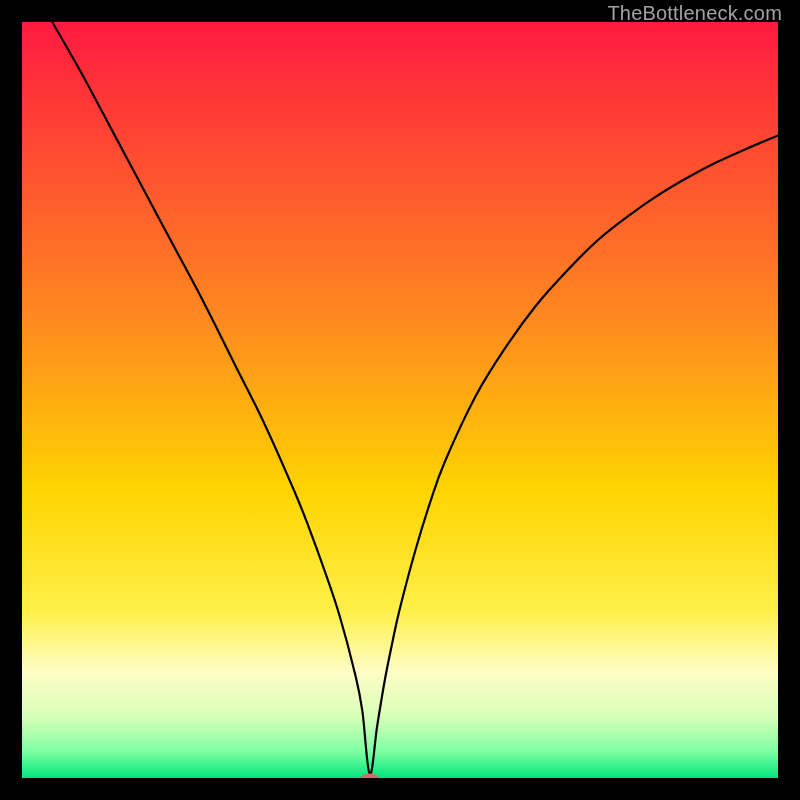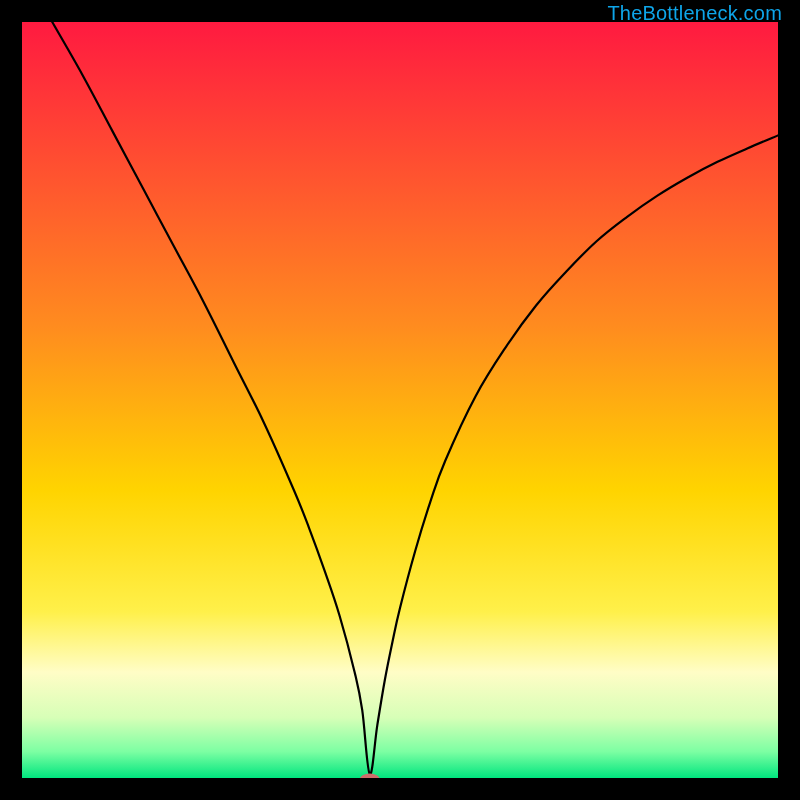--- a/index.html
+++ b/index.html
@@ -22,21 +22,21 @@
     left: 22px;
     top: 22px;
     width: 756px;
     height: 756px;
     overflow: hidden;
   }
   .watermark {
     position: absolute;
     top: 2px;
     right: 18px;
-    color: #0ea5e9;
+    color: #a3a3a3;
     font-size: 20px;
     font-weight: 500;
     letter-spacing: 0.2px;
     z-index: 10;
     pointer-events: none;
   }
   svg { display: block; }
 </style>
 </head>
 <body>

